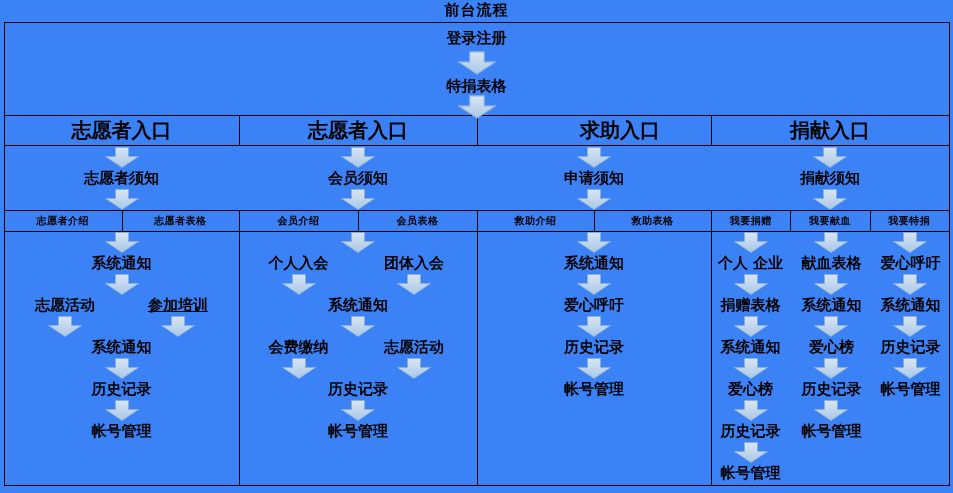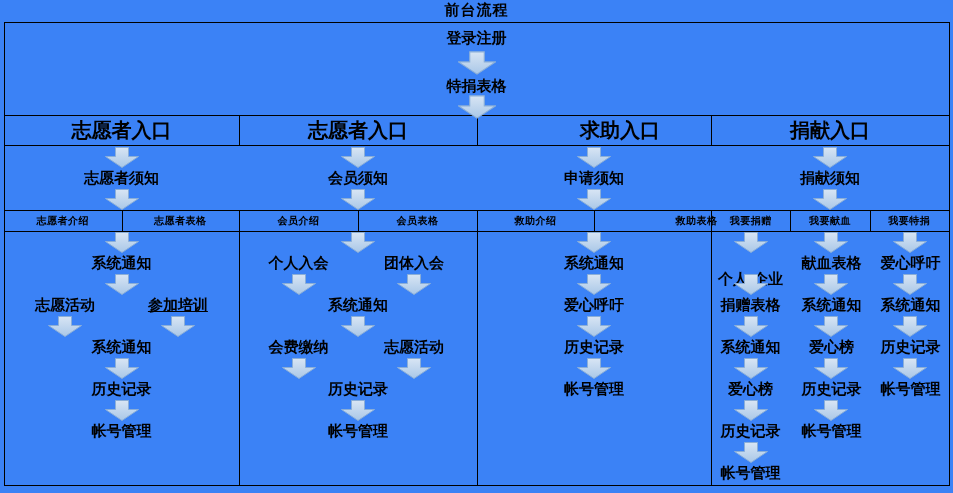--- a/index.html
+++ b/index.html
@@ -139,21 +139,21 @@
       <div class="node" style="left: 358px; top: 421px;">帐号管理</div>
       <div class="cell hdr" style="left: 503px; top: 115px; width: 234px; height: 30px; text-align: center;">求助入口</div>
       <svg width="34" height="21" viewBox="0 0 34 21" class="arw" style="left: 594px; top: 147px;">
         <polygon points="10.5,0.5 23.5,0.5 23.5,9.5 33.5,9.5 17,20.5 0.5,9.5 10.5,9.5" fill="url(#ag)" stroke="#8aaed8" stroke-width="1"></polygon>
       </svg>
       <div class="node" style="left: 594px; top: 168px;">申请须知</div>
       <svg width="34" height="21" viewBox="0 0 34 21" class="arw" style="left: 594px; top: 189px;">
         <polygon points="10.5,0.5 23.5,0.5 23.5,9.5 33.5,9.5 17,20.5 0.5,9.5 10.5,9.5" fill="url(#ag)" stroke="#8aaed8" stroke-width="1"></polygon>
       </svg>
       <div class="cell sub" style="left: 477px; top: 210px; width: 117px; height: 21px;">救助介绍</div>
-      <div class="cell sub" style="left: 594px; top: 210px; width: 117px; height: 21px; margin-left: 44px;">救助表格</div>
+      <div class="cell sub" style="left: 594px; top: 210px; width: 117px; height: 21px;">救助表格</div>
       <div class="vline" style="left: 594px; top: 210px; height: 21px; background: rgb(0, 0, 0);"></div>
       <svg width="34" height="21" viewBox="0 0 34 21" class="arw" style="left: 594px; top: 232px;">
         <polygon points="10.5,0.5 23.5,0.5 23.5,9.5 33.5,9.5 17,20.5 0.5,9.5 10.5,9.5" fill="url(#ag)" stroke="#8aaed8" stroke-width="1"></polygon>
       </svg>
       <div class="node" style="left: 594px; top: 253px;">系统通知</div>
       <svg width="34" height="21" viewBox="0 0 34 21" class="arw" style="left: 594px; top: 274px;">
         <polygon points="10.5,0.5 23.5,0.5 23.5,9.5 33.5,9.5 17,20.5 0.5,9.5 10.5,9.5" fill="url(#ag)" stroke="#8aaed8" stroke-width="1"></polygon>
       </svg>
       <div class="node" style="left: 594px; top: 295px; text-align: right;">爱心呼吁</div>
       <svg width="34" height="21" viewBox="0 0 34 21" class="arw" style="left: 594px; top: 316px;">
@@ -179,21 +179,21 @@
       <div class="vline" style="left: 870px; top: 210px; height: 21px; background: rgb(0, 0, 0);"></div>
       <svg width="34" height="21" viewBox="0 0 34 21" class="arw" style="left: 750.508px; top: 232px;">
         <polygon points="10.5,0.5 23.5,0.5 23.5,9.5 33.5,9.5 17,20.5 0.5,9.5 10.5,9.5" fill="url(#ag)" stroke="#8aaed8" stroke-width="1"></polygon>
       </svg>
       <svg width="34" height="21" viewBox="0 0 34 21" class="arw" style="left: 831.428px; top: 232px;">
         <polygon points="10.5,0.5 23.5,0.5 23.5,9.5 33.5,9.5 17,20.5 0.5,9.5 10.5,9.5" fill="url(#ag)" stroke="#8aaed8" stroke-width="1"></polygon>
       </svg>
       <svg width="34" height="21" viewBox="0 0 34 21" class="arw" style="left: 910.444px; top: 232px;">
         <polygon points="10.5,0.5 23.5,0.5 23.5,9.5 33.5,9.5 17,20.5 0.5,9.5 10.5,9.5" fill="url(#ag)" stroke="#8aaed8" stroke-width="1"></polygon>
       </svg>
-      <div class="node" style="left: 750.508px; top: 253px; margin-top: 16px;">个人 企业</div>
+      <div class="node" style="left: 750.508px; top: 253px;">个人 企业</div>
       <div class="node" style="left: 831.428px; top: 253px;">献血表格</div>
       <div class="node" style="left: 910.444px; top: 253px;">爱心呼吁</div>
       <svg width="34" height="21" viewBox="0 0 34 21" class="arw" style="left: 750.508px; top: 274px;">
         <polygon points="10.5,0.5 23.5,0.5 23.5,9.5 33.5,9.5 17,20.5 0.5,9.5 10.5,9.5" fill="url(#ag)" stroke="#8aaed8" stroke-width="1"></polygon>
       </svg>
       <svg width="34" height="21" viewBox="0 0 34 21" class="arw" style="left: 831.428px; top: 274px;">
         <polygon points="10.5,0.5 23.5,0.5 23.5,9.5 33.5,9.5 17,20.5 0.5,9.5 10.5,9.5" fill="url(#ag)" stroke="#8aaed8" stroke-width="1"></polygon>
       </svg>
       <svg width="34" height="21" viewBox="0 0 34 21" class="arw" style="left: 910.444px; top: 274px;">
         <polygon points="10.5,0.5 23.5,0.5 23.5,9.5 33.5,9.5 17,20.5 0.5,9.5 10.5,9.5" fill="url(#ag)" stroke="#8aaed8" stroke-width="1"></polygon>

